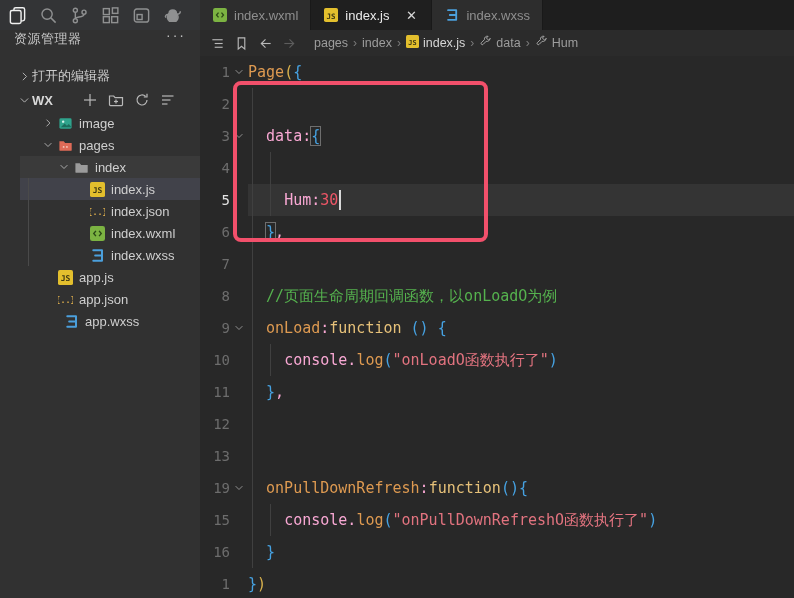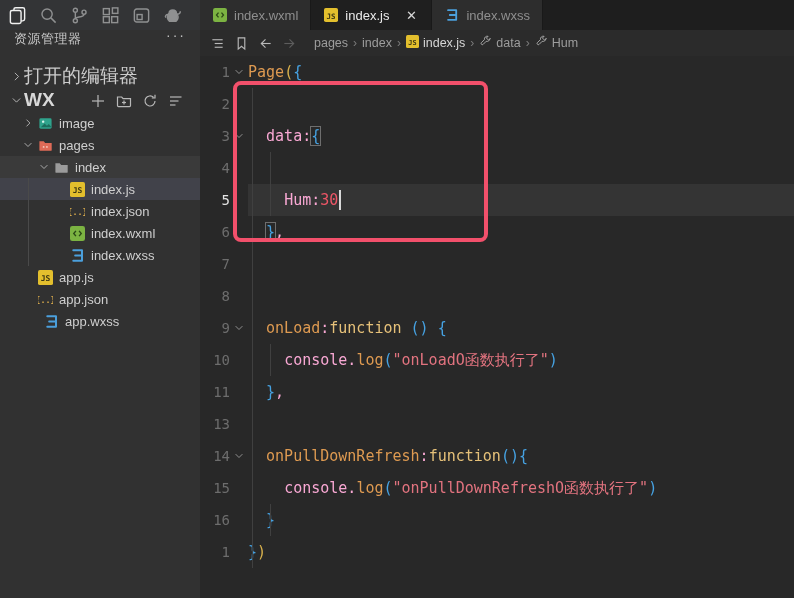--- a/index.html
+++ b/index.html
@@ -11,32 +11,32 @@
   #left { width:200px; height:598px; background:#313131; display:flex; flex-direction:column; flex:0 0 200px; }
   #activity { height:30px; display:flex; align-items:center; gap:11px; padding:0 7px; background:#333436; }
   .act-icon { width:20px; height:20px; color:#8f9091; display:flex; align-items:center; justify-content:center; cursor:pointer; }
   .act-icon.active { color:#f0f0f0; }
   .act-icon svg { width:19px; height:19px; }
 
   #explorer-header { height:34px; display:flex; align-items:flex-start; justify-content:space-between; padding:0 14px; }
   #explorer-title { font-size:13px; color:#c8c8c8; letter-spacing:.5px; }
   #explorer-menu { color:#bdbdbd; font-size:14px; letter-spacing:2px; cursor:pointer; line-height:10px; }
 
-  .section-row { height:24px; display:flex; align-items:center; padding:0 8px; color:#cccccc; font-size:19px; cursor:pointer; }
+  .section-row { height:24px; display:flex; align-items:center; padding:0 16px; color:#cccccc; font-size:13px; cursor:pointer; }
   .section-row .chev { width:16px; height:16px; color:#b5b5b5; display:flex; align-items:center; justify-content:center; }
   .section-row .chev svg { width:13px; height:13px; }
   #wx-row { justify-content:space-between; }
   #wx-row .left-part { display:flex; align-items:center; font-weight:bold; color:#d8d8d8; }
   #wx-actions { display:flex; align-items:center; gap:10px; padding-right:8px; }
   #wx-actions .mini-icon { width:16px; height:16px; color:#b9b9b9; cursor:pointer; }
   #wx-actions .mini-icon svg { width:16px; height:16px; }
 
   #tree { position:relative; flex:1; }
   .tree-guide { position:absolute; left:28px; top:66px; width:1px; height:88px; background:#4a4a4a; }
-  .tree-row { height:22px; display:flex; align-items:center; font-size:13px; color:#cfcfcf; cursor:pointer; }
+  .tree-row { height:22px; display:flex; align-items:center; font-size:13px; color:#cfcfcf; cursor:pointer;margin-left:20px; }
   .tree-row.hl { background:#3a3a3a; }
   .tree-row.sel { background:#41424a; }
   .tree-row .chev { width:16px; display:flex; justify-content:center; color:#b5b5b5; flex:0 0 16px; }
   .tree-row .chev svg { width:12px; height:12px; }
   .tree-row .ficon { width:18px; height:16px; display:flex; align-items:center; justify-content:center; margin-right:5px; flex:0 0 18px; }
   .tree-row .ficon svg { width:15px; height:15px; }
 
   
   #right { flex:1; display:flex; flex-direction:column; background:#282828; min-width:0; }
   #tabbar { height:30px; background:#1e1e1e; display:flex; flex:0 0 30px; }
@@ -438,21 +438,21 @@
             <span class="lnum">7</span>
             <span class="fold"></span>
           </div>
           <span class="ctext"></span>
         </div>
         <div class="crow">
           <div class="gutter">
             <span class="lnum">8</span>
             <span class="fold"></span>
           </div>
-          <span class="ctext"><span class="tk-pl">  </span></span>
+          <span class="ctext"><span class="tk-pl">  </span><span class="tk-cm">//页面生命周期回调函数，以onLoadO为例</span></span>
         </div>
         <div class="crow">
           <div class="gutter">
             <span class="lnum">9</span>
             <span class="fold">
               <svg viewBox="0 0 16 16" fill="none" stroke="currentColor" stroke-width="1.2">
                 <polyline points="3.5,5.5 8,10 12.5,5.5"></polyline>
               </svg>
             </span>
           </div>
@@ -467,27 +467,34 @@
         </div>
         <div class="crow">
           <div class="gutter">
             <span class="lnum">11</span>
             <span class="fold"></span>
           </div>
           <span class="ctext"><span class="tk-pl">  </span><span class="tk-b2">}</span><span class="tk-pl">,</span></span>
         </div>
         <div class="crow">
           <div class="gutter">
+            <span class="lnum">12</span>
+            <span class="fold"></span>
+          </div>
+          <span class="ctext"></span>
+        </div>
+        <div class="crow">
+          <div class="gutter">
             <span class="lnum">13</span>
             <span class="fold"></span>
           </div>
         </div>
         <div class="crow">
           <div class="gutter">
-            <span class="lnum">14</span>
+            <span class="lnum">19</span>
             <span class="fold">
               <svg viewBox="0 0 16 16" fill="none" stroke="currentColor" stroke-width="1.2">
                 <polyline points="3.5,5.5 8,10 12.5,5.5"></polyline>
               </svg>
             </span>
           </div>
           <span class="ctext"><span class="tk-pl">  </span><span class="tk-fn">onPullDownRefresh</span><span class="tk-pl">:</span><span class="tk-kw">function</span><span class="tk-b2">()</span><span class="tk-b2">{</span></span>
         </div>
         <div class="crow">
           <div class="gutter">

